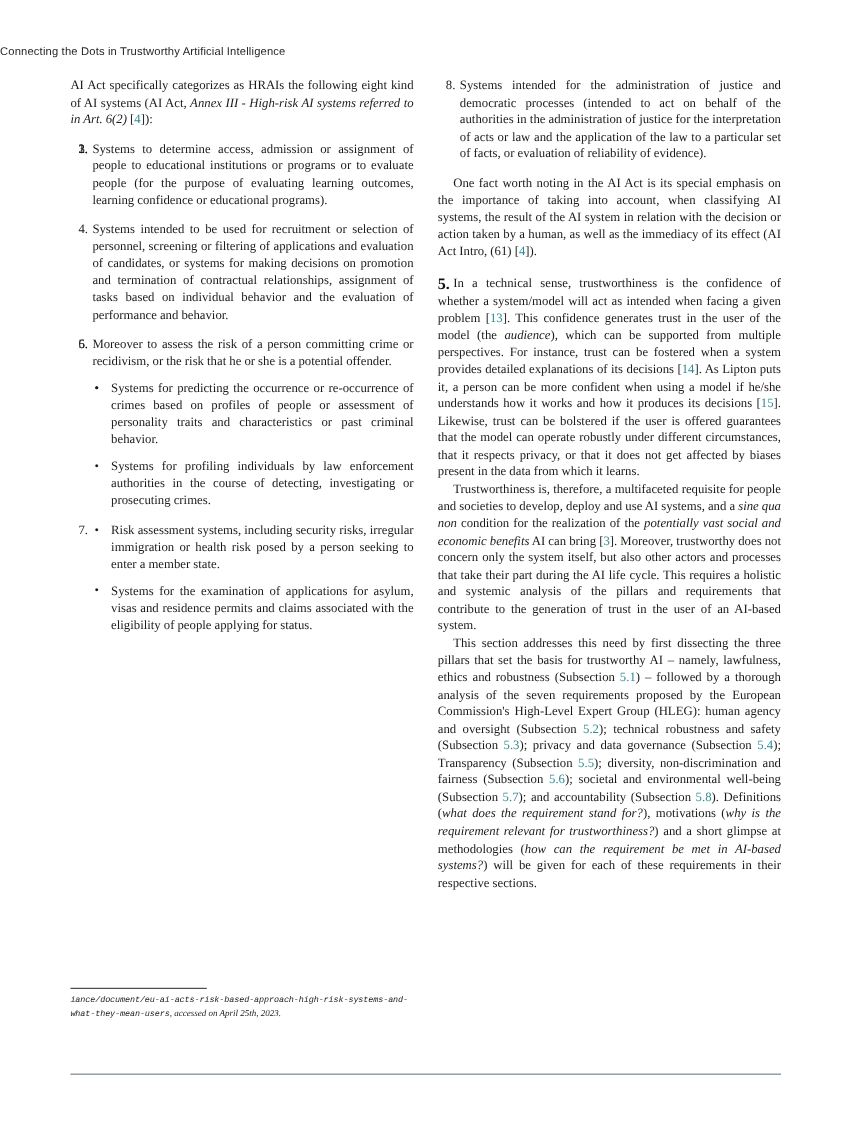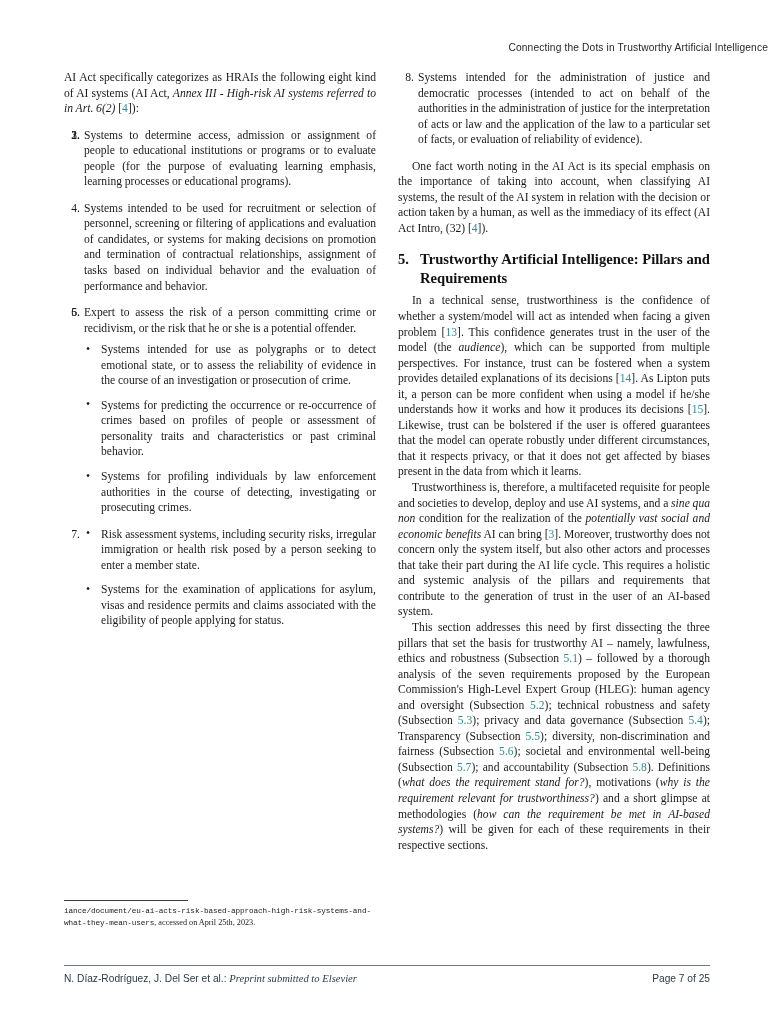--- a/index.html
+++ b/index.html
@@ -21,21 +21,21 @@
     width: 768px;
     height: 1024px;
     box-sizing: border-box;
     padding: 0;
   }
   .running-head {
     position: absolute;
     left: 0;
     top: 42px;
     width: 768px;
-    text-align: right;
+    text-align: left;
     font-family: "Liberation Sans", sans-serif;
     font-size: 10.2px;
     letter-spacing: 0.15px;
     color: #262626;
   }
   .columns {
     position: absolute;
     left: 64px;
     top: 70px;
     width: 646px;
@@ -127,20 +127,21 @@
 
   em, .it { font-style: italic; }
   .ref { color: #2e8b94; }
   .lnk { color: #2e8b94; }
 
   .footnote-wrap {
     position: absolute;
     left: 0;
     bottom: 0;
     width: 312px;
+    font-style: italic;
   }
   .footnote-rule {
     width: 124px;
     height: 0;
     border-top: 0.9px solid #3a3a3a;
     margin: 0 0 4px 0;
   }
   .footnote {
     font-size: 8.2px;
     line-height: 11.6px;
@@ -197,36 +198,35 @@
 
       <ol class="numlist">
         <li>
           <span class="marker">1.</span>
         </li>
         <li>
           <span class="marker">2.</span>
         </li>
         <li>
           <span class="marker">3.</span>
-          <span>Systems to determine access, admission or assignment of people to educational institutions or programs or to evaluate people (for the purpose of evaluating learning emphasis, learning processes or educational programs).</span>
+          <span>Systems to determine access, admission or assignment of people to educational institutions or programs or to evaluate people (for the purpose of evaluating learning outcomes, learning confidence or educational programs).</span>
         </li>
         <li>
           <span class="marker">4.</span>
           <span>Systems intended to be used for recruitment or selection of personnel, screening or filtering of applications and evaluation of candidates, or systems for making decisions on promotion and termination of contractual relationships, assignment of tasks based on individual behavior and the evaluation of performance and behavior.</span>
         </li>
         <li>
           <span class="marker">5.</span>
         </li>
         <li>
           <span class="marker">6.</span>
-          <span>Expert to assess the risk of a person committing crime or recidivism, or the risk that he or she is a potential offender.</span>
+          <span>Moreover to assess the risk of a person committing crime or recidivism, or the risk that he or she is a potential offender.</span>
           <ul class="bullist">
             <li>
               <span class="bullet">•</span>
-              <span>Systems intended for use as polygraphs or to detect emotional state, or to assess the reliability of evidence in the course of an investigation or prosecution of crime.</span>
             </li>
             <li>
               <span class="bullet">•</span>
               <span>Systems for predicting the occurrence or re-occurrence of crimes based on profiles of people or assessment of personality traits and characteristics or past criminal behavior.</span>
             </li>
             <li>
               <span class="bullet">•</span>
               <span>Systems for profiling individuals by law enforcement authorities in the course of detecting, investigating or prosecuting crimes.</span>
             </li>
           </ul>
@@ -255,34 +255,30 @@
 
     <div class="col col-right">
 
       <ol class="numlist">
         <li>
           <span class="marker">8.</span>
           <span>Systems intended for the administration of justice and democratic processes (intended to act on behalf of the authorities in the administration of justice for the interpretation of acts or law and the application of the law to a particular set of facts, or evaluation of reliability of evidence).</span>
         </li>
       </ol>
 
-      <p class="para"><span>One fact worth noting in the AI Act is its special emphasis on the importance of taking into account, when classifying AI systems, the result of the AI system in relation with the decision or action taken by a human, as well as the immediacy of its effect (AI Act Intro, (32) [</span><span class="ref">4</span><span>]).</span></p>
-
-      <h2 class="section-head"><span class="secnum">5.</span><span>Trustworthy Artificial Intelligence: Pillars and Requirements</span></h2>
+      <p class="para"><span>One fact worth noting in the AI Act is its special emphasis on the importance of taking into account, when classifying AI systems, the result of the AI system in relation with the decision or action taken by a human, as well as the immediacy of its effect (AI Act Intro, (61) [</span><span class="ref">4</span><span>]).</span></p>
+
+      <h2 class="section-head"><span class="secnum">5.</span></h2>
 
       <p class="para"><span>In a technical sense, trustworthiness is the confidence of whether a system/model will act as intended when facing a given problem [</span><span class="ref">13</span><span>]. This confidence generates trust in the user of the model (the </span><span class="it">audience</span><span>), which can be supported from multiple perspectives. For instance, trust can be fostered when a system provides detailed explanations of its decisions [</span><span class="ref">14</span><span>]. As Lipton puts it, a person can be more confident when using a model if he/she understands how it works and how it produces its decisions [</span><span class="ref">15</span><span>]. Likewise, trust can be bolstered if the user is offered guarantees that the model can operate robustly under different circumstances, that it respects privacy, or that it does not get affected by biases present in the data from which it learns.</span></p>
 
       <p class="para"><span>Trustworthiness is, therefore, a multifaceted requisite for people and societies to develop, deploy and use AI systems, and a </span><span class="it">sine qua non</span><span> condition for the realization of the </span><span class="it">potentially vast social and economic benefits</span><span> AI can bring [</span><span class="ref">3</span><span>]. Moreover, trustworthy does not concern only the system itself, but also other actors and processes that take their part during the AI life cycle. This requires a holistic and systemic analysis of the pillars and requirements that contribute to the generation of trust in the user of an AI-based system.</span></p>
 
       <p class="para"><span>This section addresses this need by first dissecting the three pillars that set the basis for trustworthy AI – namely, lawfulness, ethics and robustness (Subsection </span><span class="lnk">5.1</span><span>) – followed by a thorough analysis of the seven requirements proposed by the European Commission's High-Level Expert Group (HLEG): human agency and oversight (Subsection </span><span class="lnk">5.2</span><span>); technical robustness and safety (Subsection </span><span class="lnk">5.3</span><span>); privacy and data governance (Subsection </span><span class="lnk">5.4</span><span>); Transparency (Subsection </span><span class="lnk">5.5</span><span>); diversity, non-discrimination and fairness (Subsection </span><span class="lnk">5.6</span><span>); societal and environmental well-being (Subsection </span><span class="lnk">5.7</span><span>); and accountability (Subsection </span><span class="lnk">5.8</span><span>). Definitions (</span><span class="it">what does the requirement stand for?</span><span>), motivations (</span><span class="it">why is the requirement relevant for trustworthiness?</span><span>) and a short glimpse at methodologies (</span><span class="it">how can the requirement be met in AI-based systems?</span><span>) will be given for each of these requirements in their respective sections.</span></p>
 
     </div>
   </div>
 
   <div class="footer">
     <div class="footer-rule"></div>
-    <div class="footer-row">
-      <div class="footer-left"><span>N. Díaz-Rodríguez, J. Del Ser et al.: </span><span class="it">Preprint submitted to Elsevier</span></div>
-      <div class="footer-right">Page 7 of 25</div>
-    </div>
   </div>
 
 </div>
 
 </body></html>

